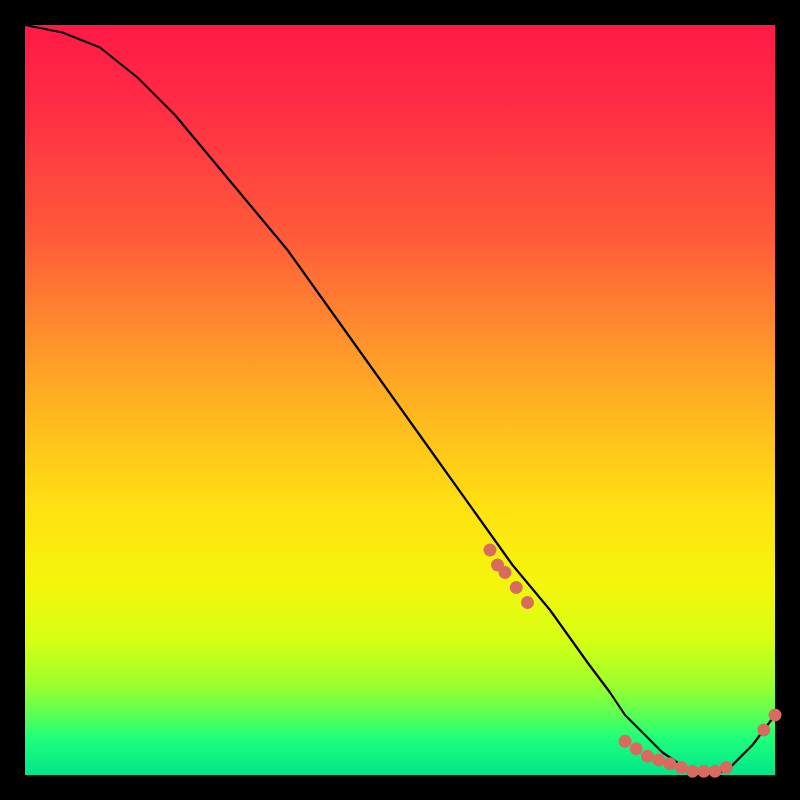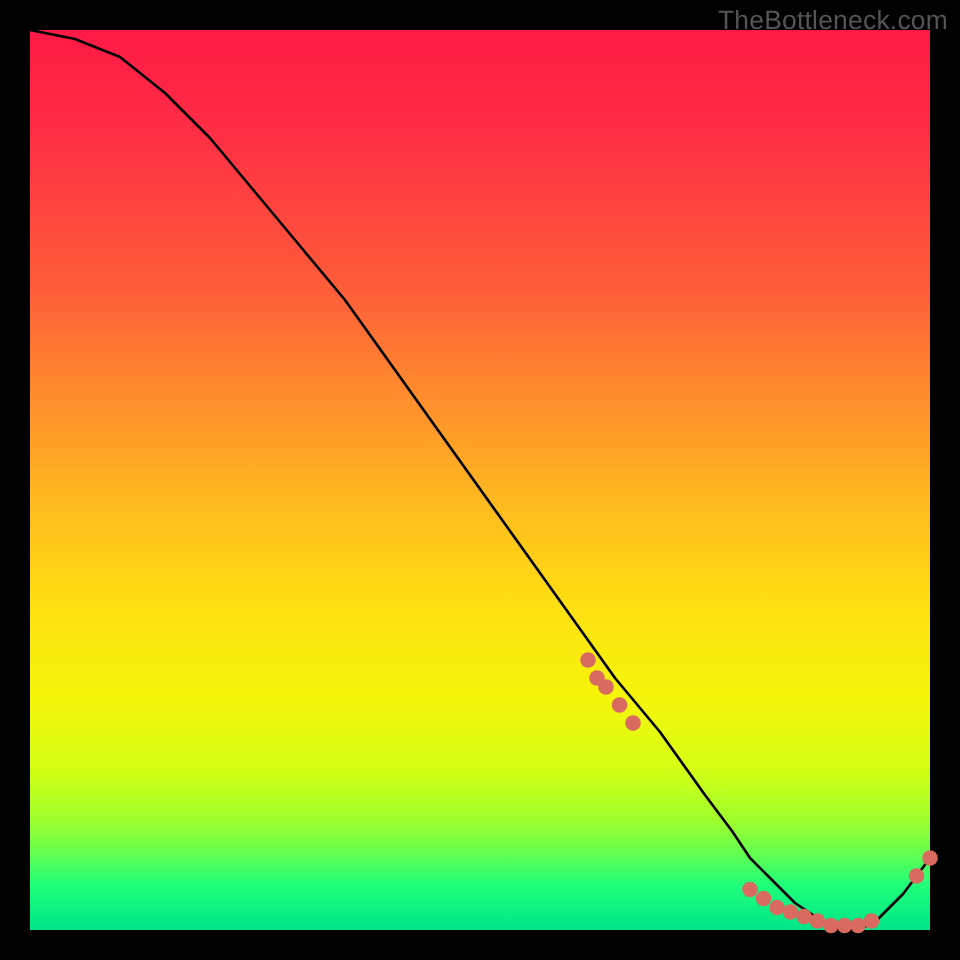--- a/index.html
+++ b/index.html
@@ -76,21 +76,20 @@
   .marker {
     fill: #d86a5f;
     stroke: none;
   }
 </style>
 </head>
 <body>
 
 <div class="stage">
 
-  <div class="watermark">TheBottleneck.com</div>
 
   <div class="plot-outer">
     <div class="gradient-area"></div>
 
     <svg class="curve" viewBox="0 0 750 750" preserveAspectRatio="none">
       <path id="curve-path" class="curve-path" d="M0.00 0.00 L37.50 7.50 L75.00 22.50 L112.50 52.50 L150.00 90.00 L187.50 135.00 L225.00 180.00 L262.50 225.00 L300.00 277.50 L337.50 330.00 L375.00 382.50 L412.50 435.00 L450.00 487.50 L487.50 540.00 L525.00 585.00 L562.50 637.50 L585.00 667.50 L600.00 690.00 L615.00 705.00 L637.50 727.50 L660.00 742.50 L675.00 750.00 L690.00 750.00 L705.00 742.50 L727.50 720.00 L750.00 690.00"></path>
       <g id="markers-group">
           <circle cx="465.00" cy="525.00" r="6.5" class="marker"></circle>
           <circle cx="472.50" cy="540.00" r="6.5" class="marker"></circle>
           <circle cx="480.00" cy="547.50" r="6.5" class="marker"></circle>

